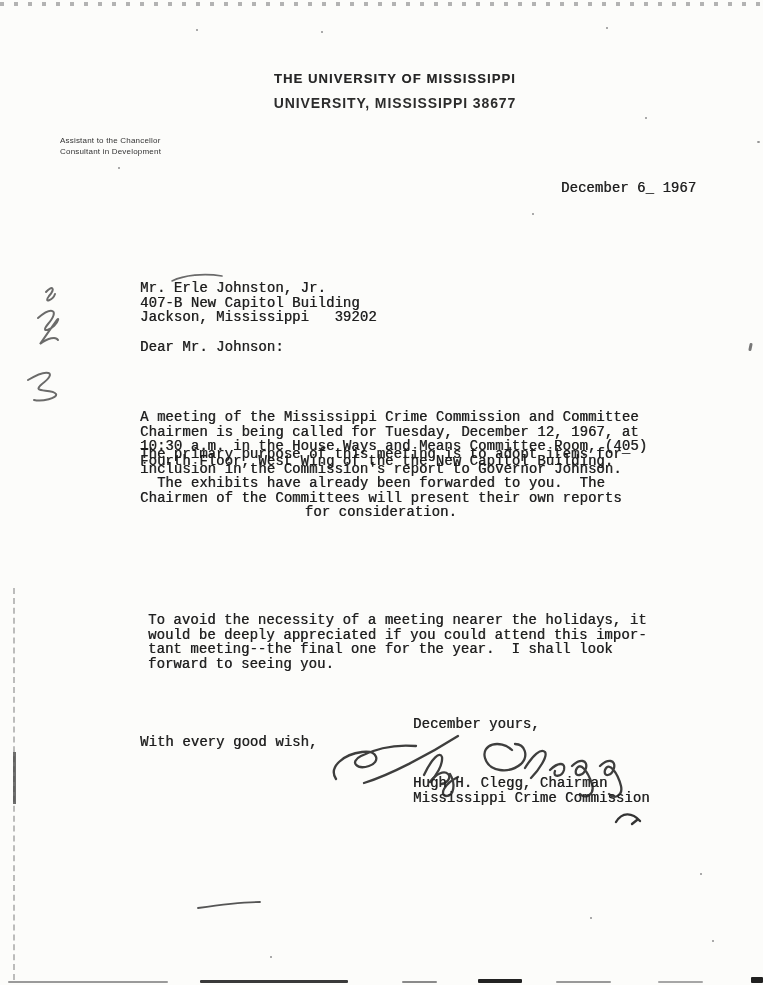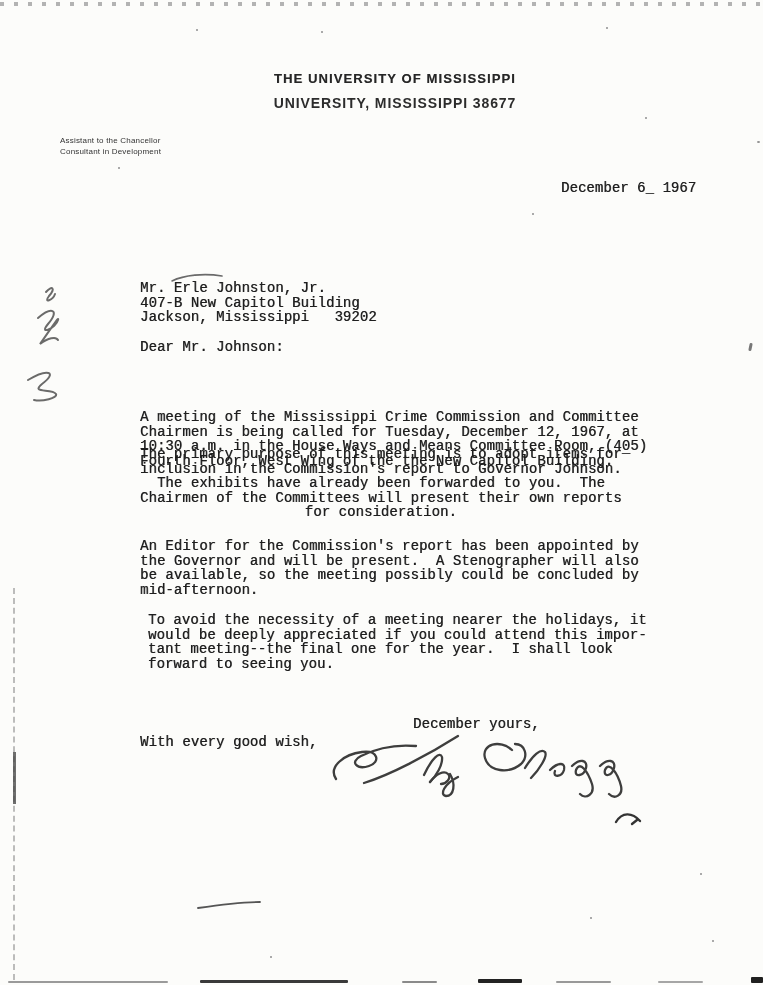--- a/index.html
+++ b/index.html
@@ -125,30 +125,28 @@
   <div class="tw salutation">Dear Mr. Johnson:</div>
   <div class="tw para1">A meeting of the Mississippi Crime Commission and Committee
 Chairmen is being called for Tuesday, December 12, 1967, at
 10:30 a.m. in the House Ways and Means Committee Room, (405)
 Fourth Floor, West Wing of the the New Capitol Building. ¯</div>
   <div class="tw para2">The primary purpose of this meeting is to adopt items for
 inclusion in the Commission's report to Governor Johnson.
 The exhibits have already been forwarded to you.  The
 Chairmen of the Committees will present their own reports
 for consideration.</div>
-  <div class="tw para3">An Editor for the Commission's report has been appointed by
-the Governor and will be present.  A Stenographer will also
-be available, so the meeting possibly could be concluded by
-mid-afternoon.</div>
   <div class="tw para4">To avoid the necessity of a meeting nearer the holidays, it
 would be deeply appreciated if you could attend this impor-
 tant meeting--the final one for the year.  I shall look
 forward to seeing you.</div>
   <div class="tw wish">With every good wish,</div>
   <div class="tw sincerely">December yours,</div>
+  <div class="tw sigblock">Hugh H. Clegg, Chairman
+Mississippi Crime Commission</div>
 
   <svg class="hand sig-svg" width="310" height="75" viewBox="0 0 310 75">
     <g fill="none" stroke="#242424" stroke-width="2.3" stroke-linecap="round" opacity="0.88">
       <path d="M8,46 C0,34 16,21 34,19 C50,17 53,29 41,33 C29,37 21,29 33,23 C47,16 66,11 88,13"></path>
       <path d="M36,50 C62,42 100,22 130,3"></path>
       <path d="M96,42 C104,25 112,18 114,24 C115,32 108,43 102,49"></path>
       <path d="M102,49 C108,41 116,37 120,41 C124,45 118,51 113,51"></path>
       <path d="M122,41 C128,51 126,63 118,63 C111,62 116,51 130,44"></path>
       <path d="M184,17 C172,6 153,11 157,25 C161,39 181,41 193,31 C201,23 197,11 187,11"></path>
       <path d="M197,35 C205,22 213,15 217,19 C220,23 211,37 203,45"></path>

